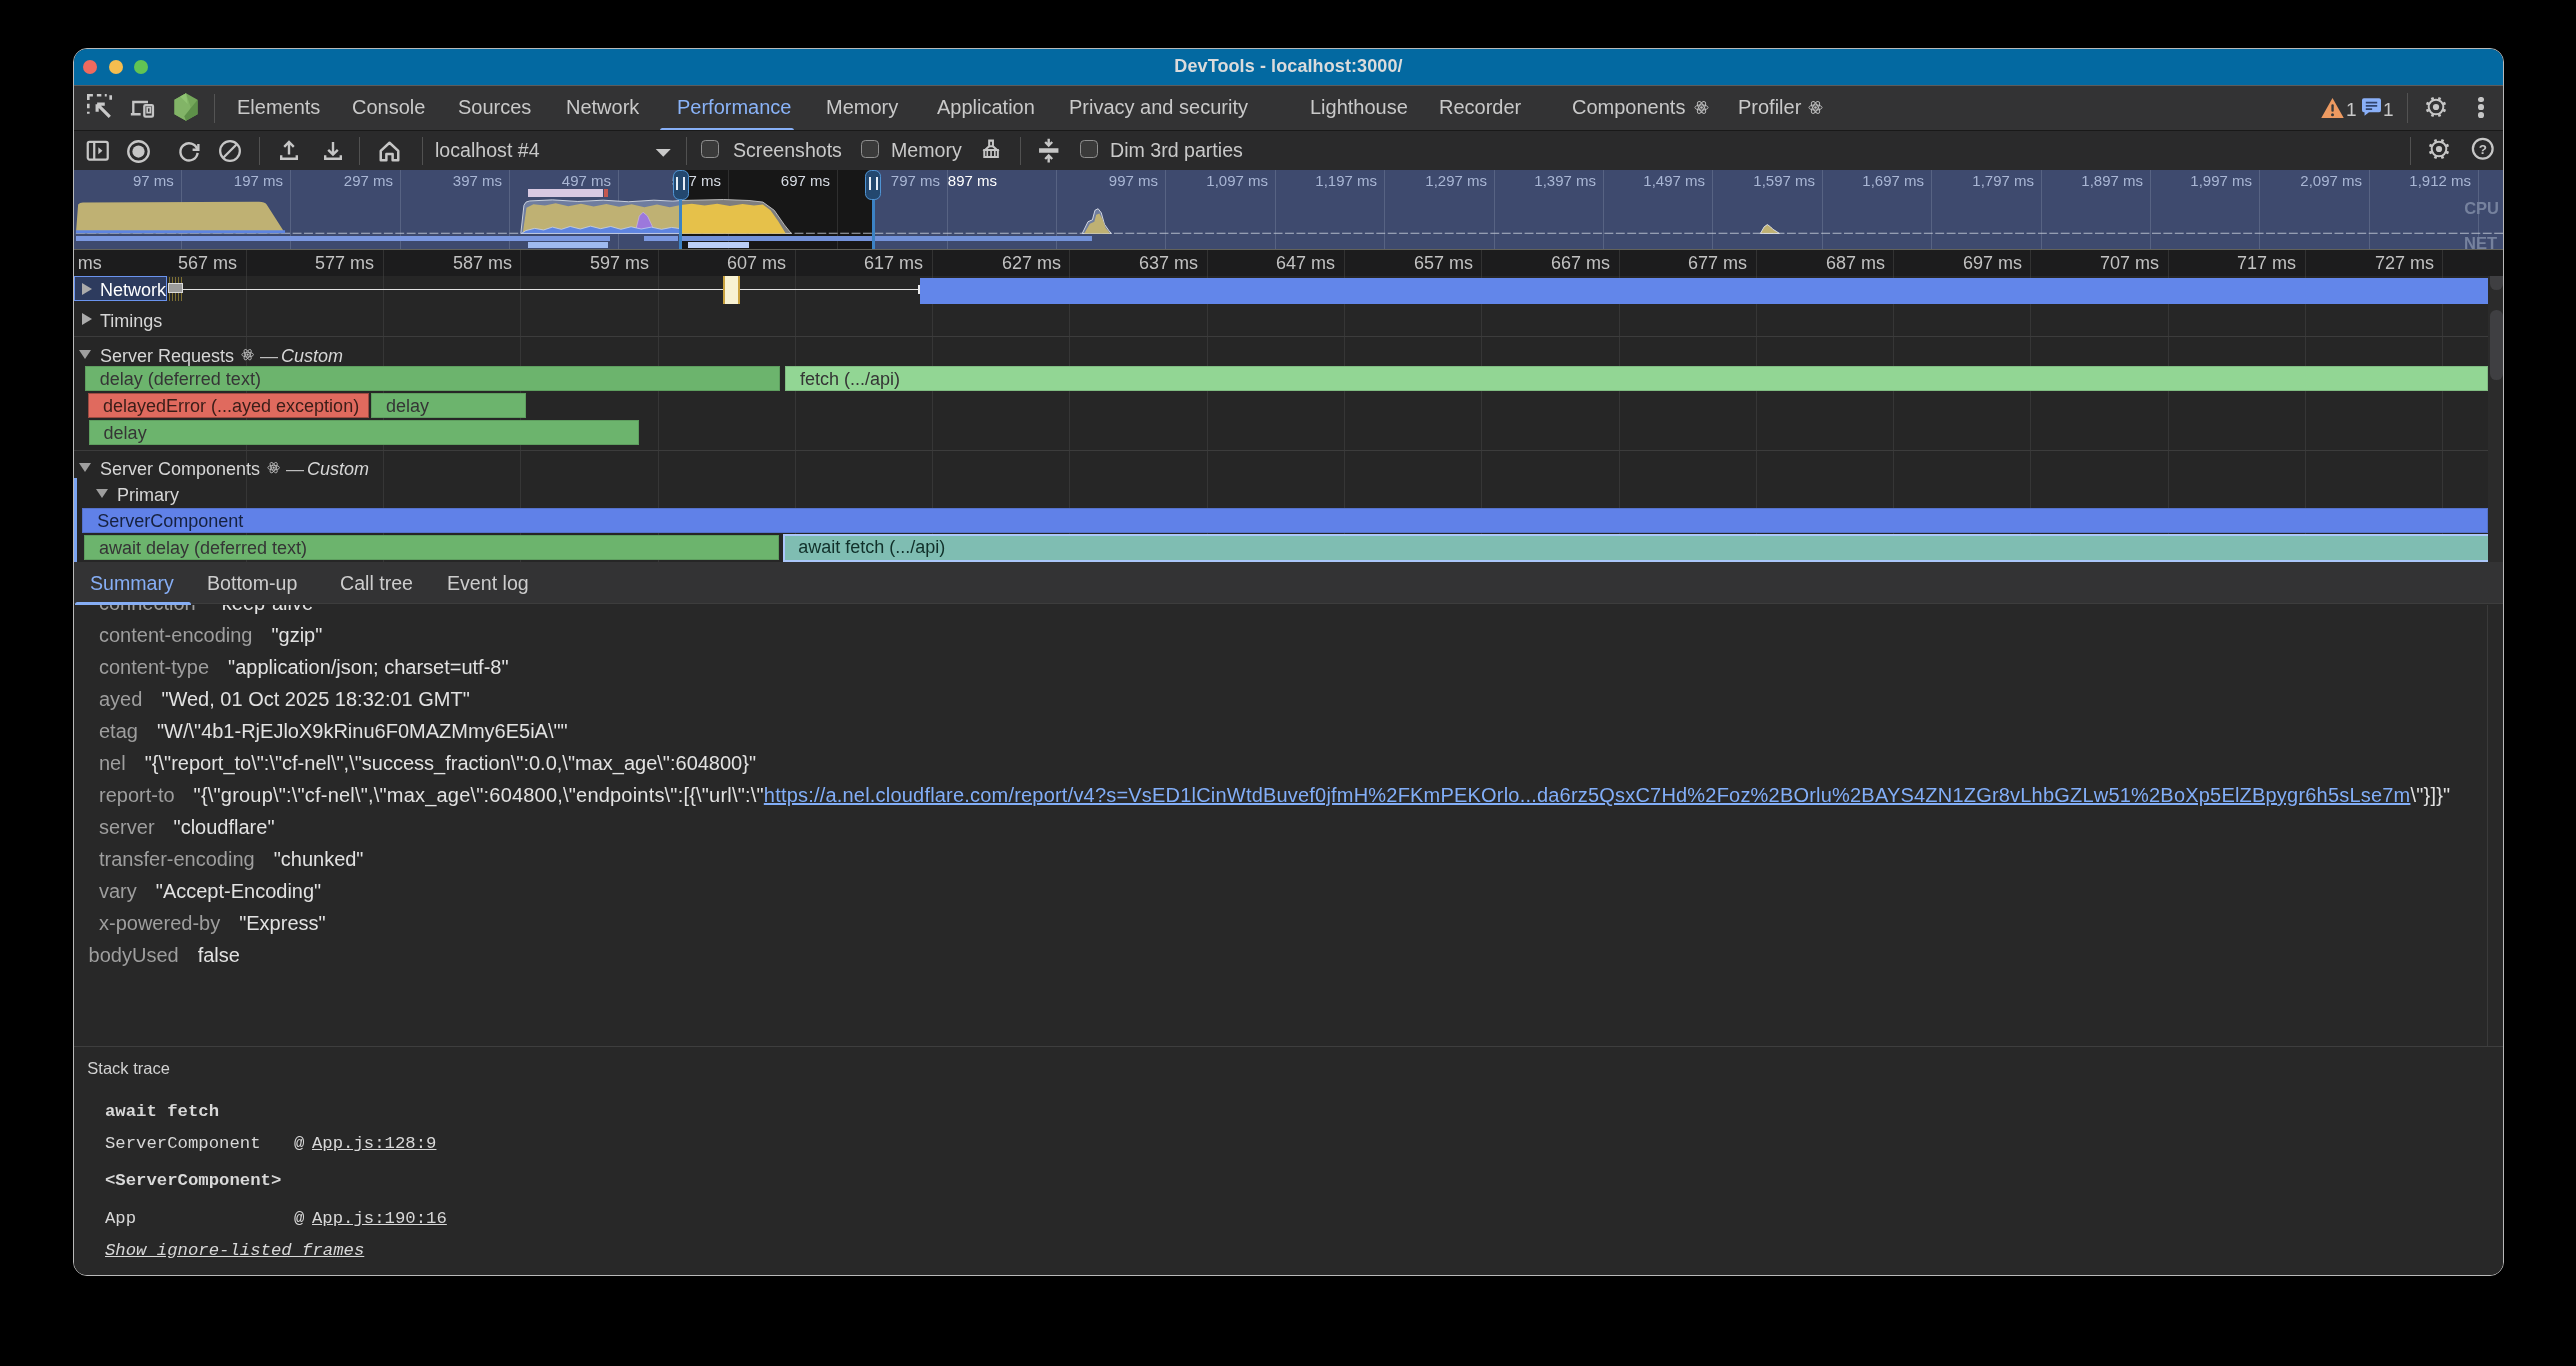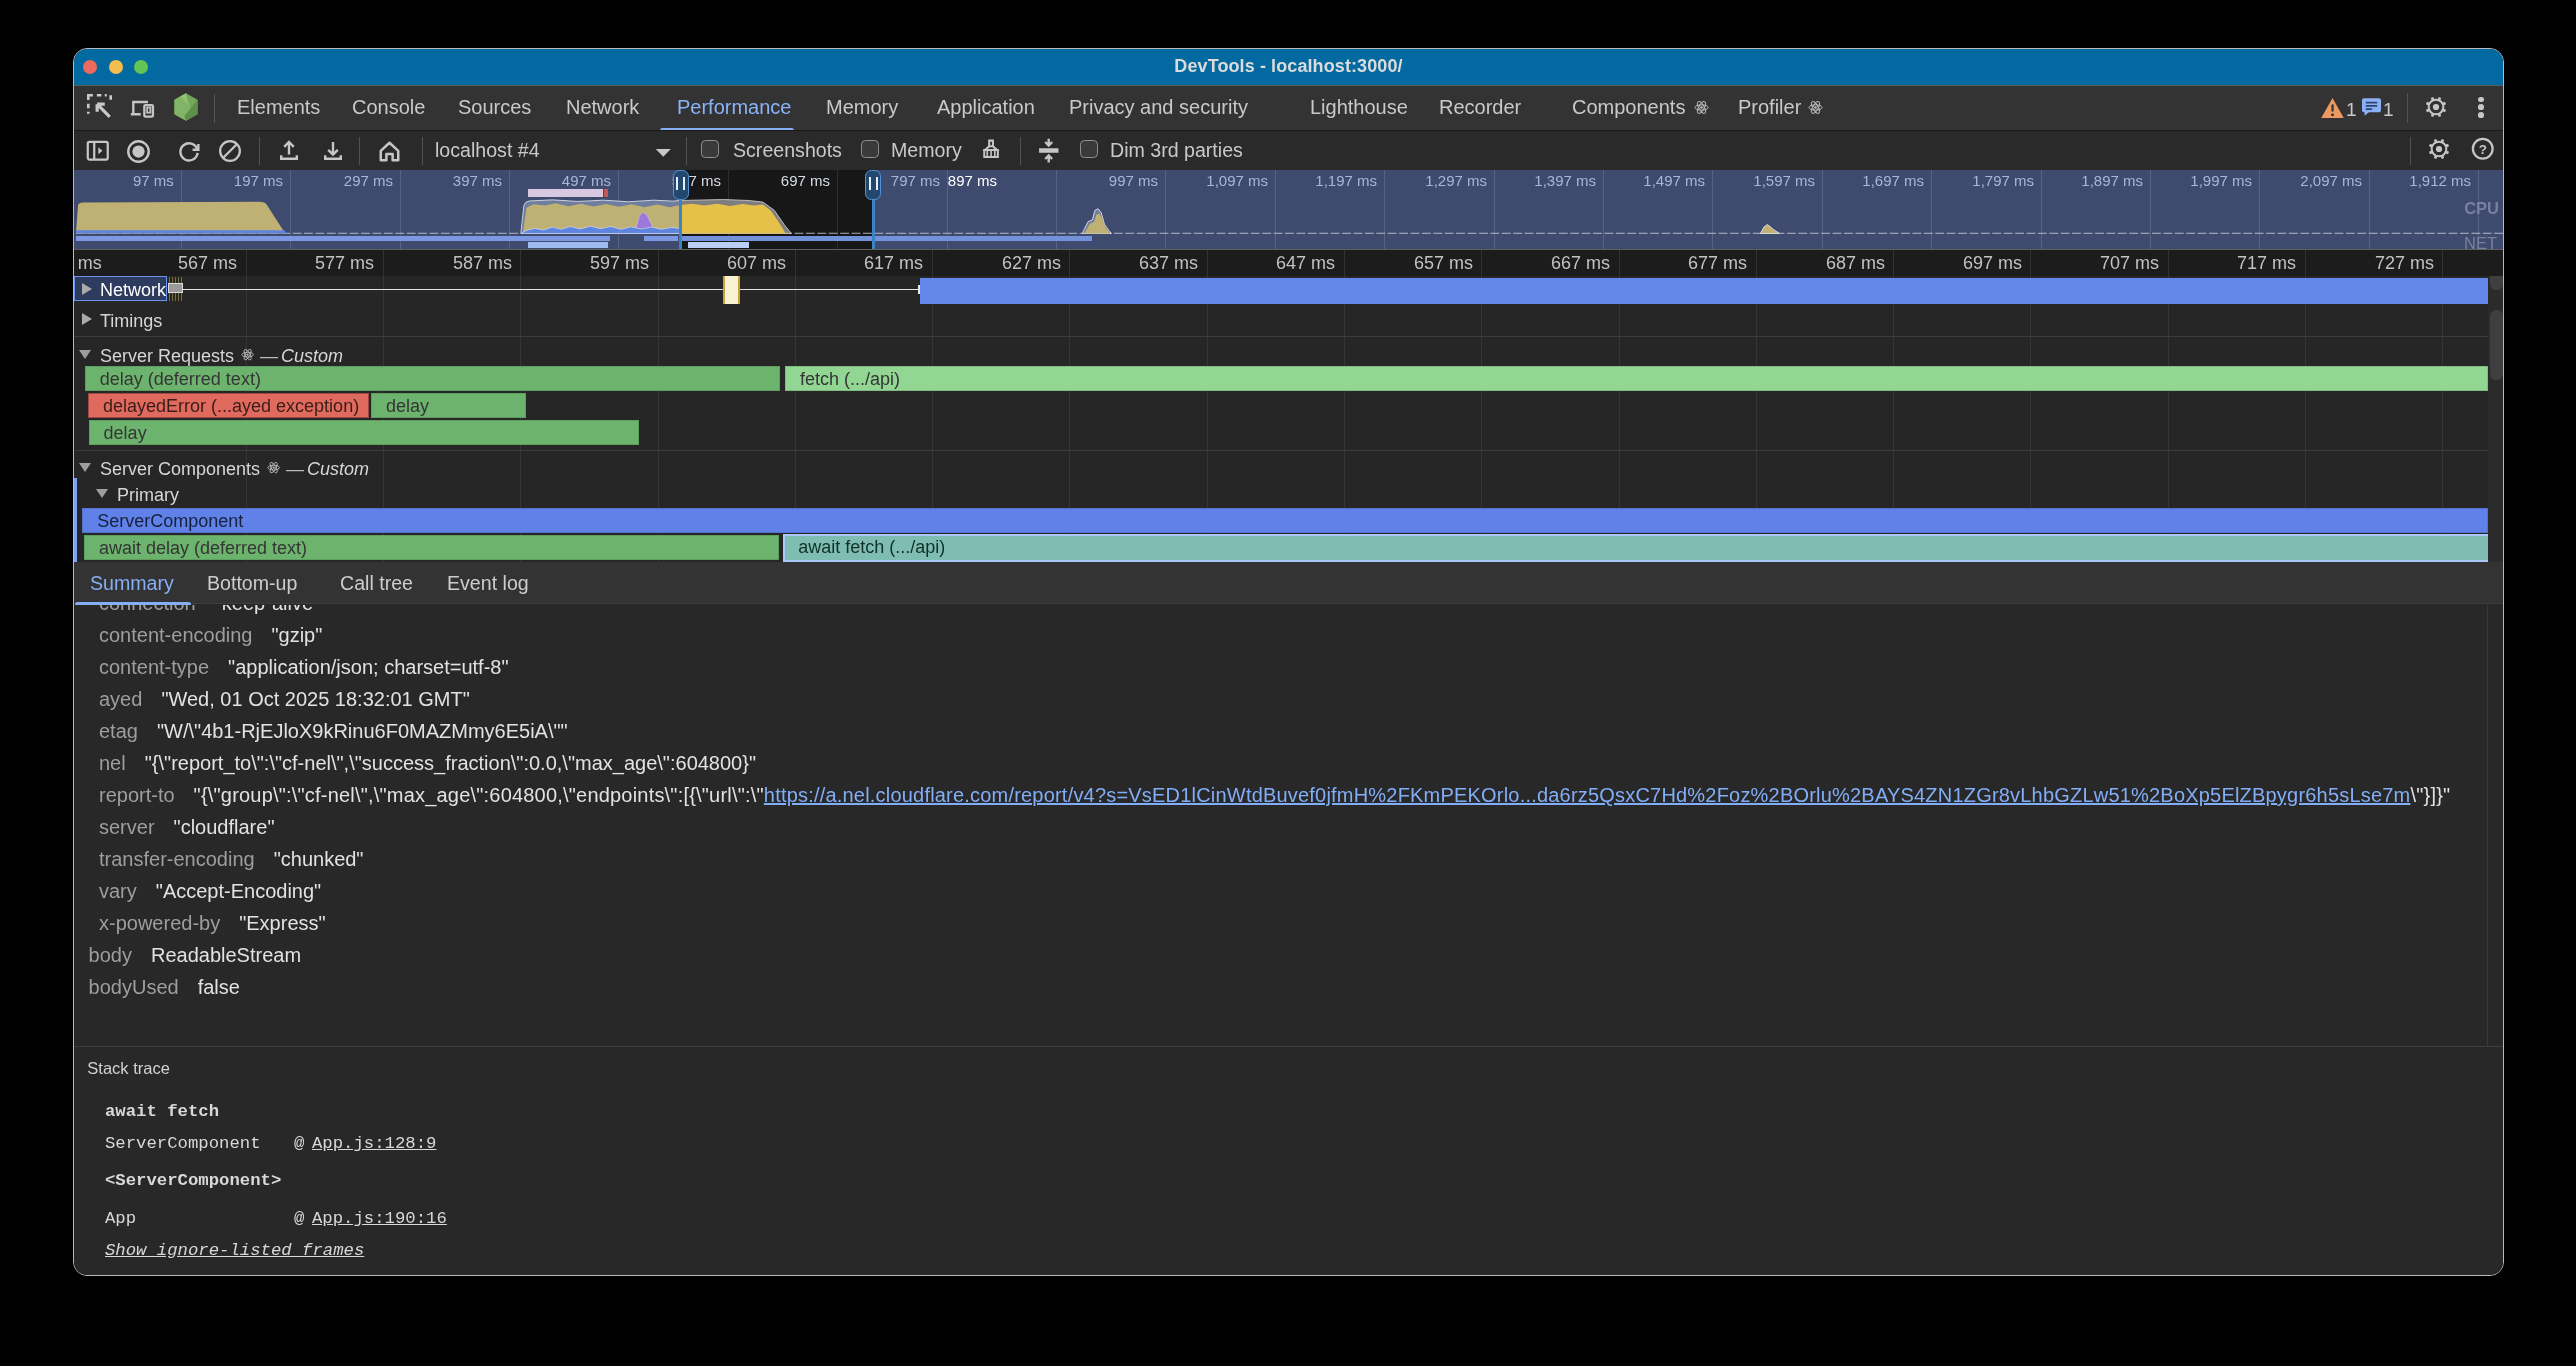--- a/index.html
+++ b/index.html
@@ -275,21 +275,21 @@
       <div class="abs" style="left:614px;top:72px;width:61px;height:5.7px;background:#bacef5"></div>
       <div class="abs" style="left:605px;top:0;width:2.9px;height:80px;background:#3c82c4"></div>
       <div class="abs" style="left:599px;top:0.3px;width:16px;height:30px;background:#23486f;border:1.6px solid #4f94d4;border-radius:6.3px"></div>
       <div class="abs" style="left:602px;top:7px;width:2.2px;height:13.3px;background:#e6eef8"></div>
       <div class="abs" style="left:609px;top:7px;width:2.2px;height:13.3px;background:#e6eef8"></div>
       <div class="abs" style="left:798px;top:0;width:2.9px;height:80px;background:#3c82c4"></div>
       <div class="abs" style="left:791px;top:0.3px;width:16px;height:30px;background:#23486f;border:1.6px solid #4f94d4;border-radius:6.3px"></div>
       <div class="abs" style="left:795px;top:7px;width:2.2px;height:13.3px;background:#e6eef8"></div>
       <div class="abs" style="left:802px;top:7px;width:2.2px;height:13.3px;background:#e6eef8"></div>
       <div class="abs" style="left:2349px;top:29px;width:76px;text-align:right;font-size:16.5px;font-weight:700;color:#76829e">CPU</div>
-      <div class="abs" style="left:2347px;top:64px;width:76px;text-align:right;font-size:16.5px;font-weight:400;color:#76829e">NET</div>
+      <div class="abs" style="left:2347px;top:64px;width:76px;text-align:right;font-size:16.5px;font-weight:700;color:#76829e">NET</div>
       <div class="abs" style="left:0;top:79px;width:100%;height:1.3px;background:#62625a"></div>
     </div>
     <div id="ruler">
       <div class="rlab" style="left:3.8px;width:25px;text-align:left">ms</div>
       <div class="rlab" style="left:62px;width:101px">567 ms</div>
       <div class="abs" style="left:172px;top:0;width:1px;height:26px;background:#323232"></div>
       <div class="rlab" style="left:199px;width:101px">577 ms</div>
       <div class="abs" style="left:309px;top:0;width:1px;height:26px;background:#323232"></div>
       <div class="rlab" style="left:337px;width:101px">587 ms</div>
       <div class="abs" style="left:446px;top:0;width:1px;height:26px;background:#323232"></div>
@@ -410,21 +410,20 @@
           <div class="row"><span class="nm">content-encoding</span><span class="vl">"gzip"</span></div>
           <div class="row"><span class="nm">content-type</span><span class="vl">"application/json; charset=utf-8"</span></div>
           <div class="row"><span class="nm">ayed</span><span class="vl">"Wed, 01 Oct 2025 18:32:01 GMT"</span></div>
           <div class="row"><span class="nm">etag</span><span class="vl">"W/\"4b1-RjEJloX9kRinu6F0MAZMmy6E5iA\""</span></div>
           <div class="row"><span class="nm">nel</span><span class="vl">"{\"report_to\":\"cf-nel\",\"success_fraction\":0.0,\"max_age\":604800}"</span></div>
           <div class="row"><span class="nm">report-to</span><span class="vl" style="letter-spacing:0.2px">"{\"group\":\"cf-nel\",\"max_age\":604800,\"endpoints\":[{\"url\":\"<span class="lnk">https://a.nel.cloudflare.com/report/v4?s=VsED1lCinWtdBuvef0jfmH%2FKmPEKOrlo...da6rz5QsxC7Hd%2Foz%2BOrlu%2BAYS4ZN1ZGr8vLhbGZLw51%2BoXp5ElZBpygr6h5sLse7m</span>\"}]}"</span></div>
           <div class="row"><span class="nm">server</span><span class="vl">"cloudflare"</span></div>
           <div class="row"><span class="nm">transfer-encoding</span><span class="vl">"chunked"</span></div>
           <div class="row"><span class="nm">vary</span><span class="vl">"Accept-Encoding"</span></div>
           <div class="row"><span class="nm">x-powered-by</span><span class="vl">"Express"</span></div>
-          <div class="row o"><span class="nm">body</span><span class="vl">ReadableStream</span></div>
           <div class="row o"><span class="nm">bodyUsed</span><span class="vl">false</span></div>
         </div>
       </div>
       <div class="abs" style="left:2413px;top:43px;width:0.6px;height:442px;background:#3a3a3a"></div>
       <div class="abs" style="left:0;top:484px;width:100%;height:1px;background:#3e3e3e"></div>
       <div class="abs" style="left:13.3px;top:497px;font-size:16.5px;color:#d2d2d2">Stack trace</div>
       <div class="abs" style="left:31px;top:540px"><span class="mono" style="font-weight:700">await fetch</span></div>
       <div class="abs" style="left:31px;top:572px"><span class="mono">ServerComponent</span></div>
       <div class="abs mono" style="left:220px;top:572px">@</div>
       <div class="abs mono lnk" style="left:238px;top:572px">App.js:128:9</div>

